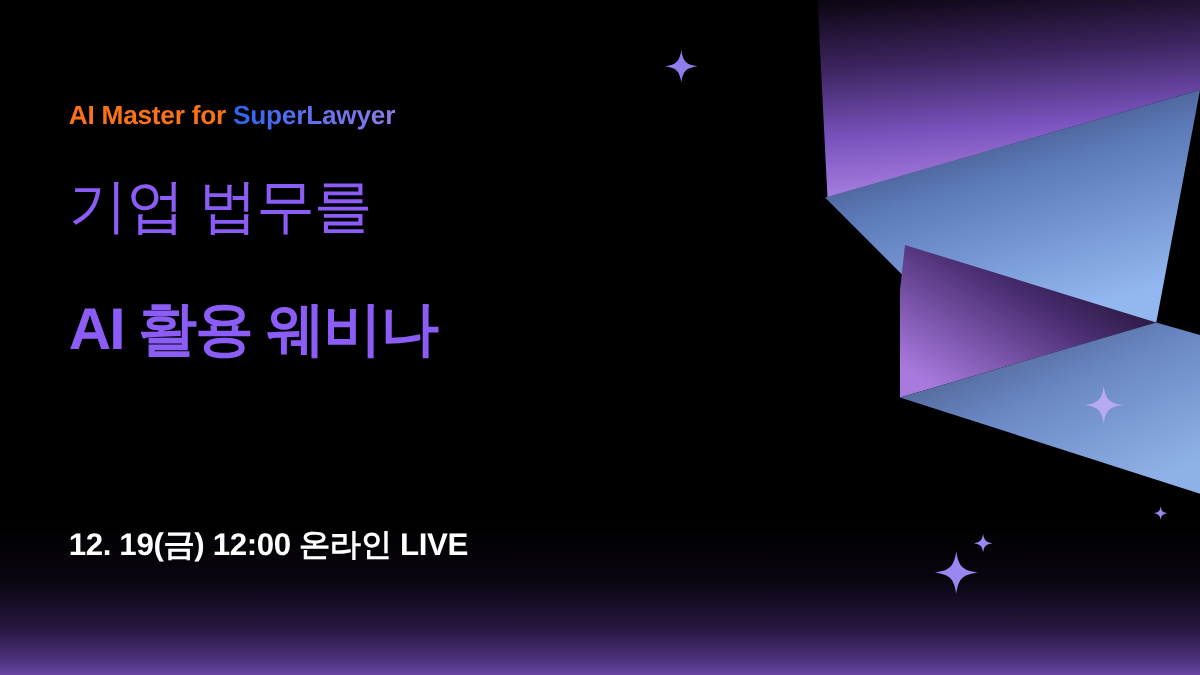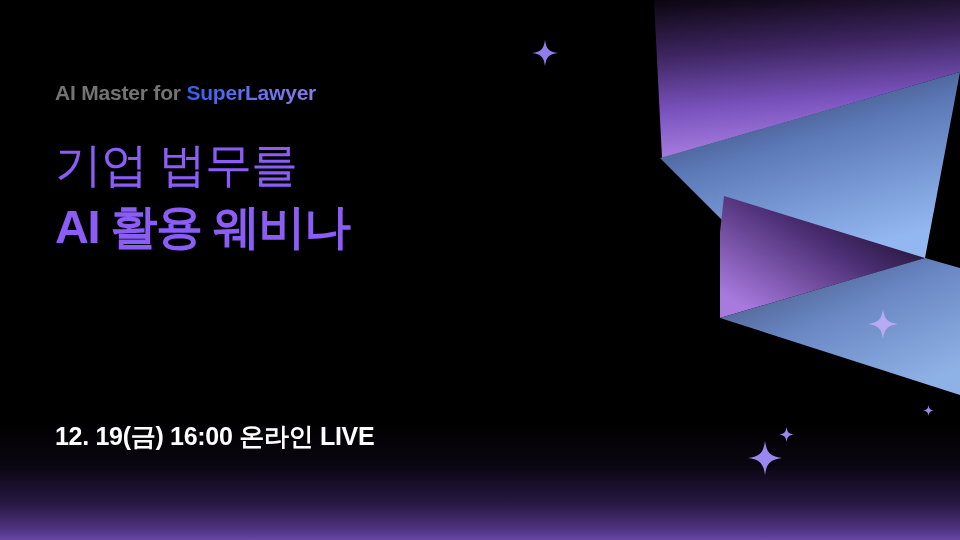--- a/index.html
+++ b/index.html
@@ -68,42 +68,42 @@
     position: absolute;
     top: 82px;
     left: 0;
     font-size: 21px;
     font-weight: bold;
     letter-spacing: -0.2px;
     white-space: nowrap;
     line-height: 1;
   }
   .eyebrow .lead {
-    color: #737373;
+    color: #f97316;
   }
   .eyebrow .brand {
     background: linear-gradient(to right, #2f62ef 0%, #5a6ff0 42%, #8d7ce4 100%);
     -webkit-background-clip: text;
     background-clip: text;
     color: transparent;
     -webkit-text-fill-color: transparent;
   }
 
   .headline {
     position: absolute;
     top: 134px;
     left: 0;
     color: #8b5cf6;
     font-size: 47px;
     line-height: 62px;
     letter-spacing: -1px;
     white-space: nowrap;
   }
   .headline .ln { display: block; font-weight: 400; }
-  .headline .ln.bold { font-weight: bold; letter-spacing: -1.5px; }
+  .headline .ln.bold { font-weight: bold; letter-spacing: -1.5px; margin-top: 36px; }
 
   .schedule {
     position: absolute;
     top: 420px;
     left: 0;
     color: #ffffff;
     font-size: 25px;
     font-weight: bold;
     letter-spacing: -0.3px;
     line-height: 1.3;
@@ -187,16 +187,16 @@
 
     <div class="eyebrow">
       <span class="lead">AI Master for </span><span class="brand">SuperLawyer</span>
     </div>
 
     <div class="headline">
       <span class="ln">기업 법무를</span>
       <span class="ln bold">AI 활용 웨비나</span>
     </div>
 
-    <div class="schedule">12. 19(금) 16:00 온라인 LIVE</div>
+    <div class="schedule">12. 19(금) 12:00 온라인 LIVE</div>
 
   </div>
 </div>
 
 </body></html>

